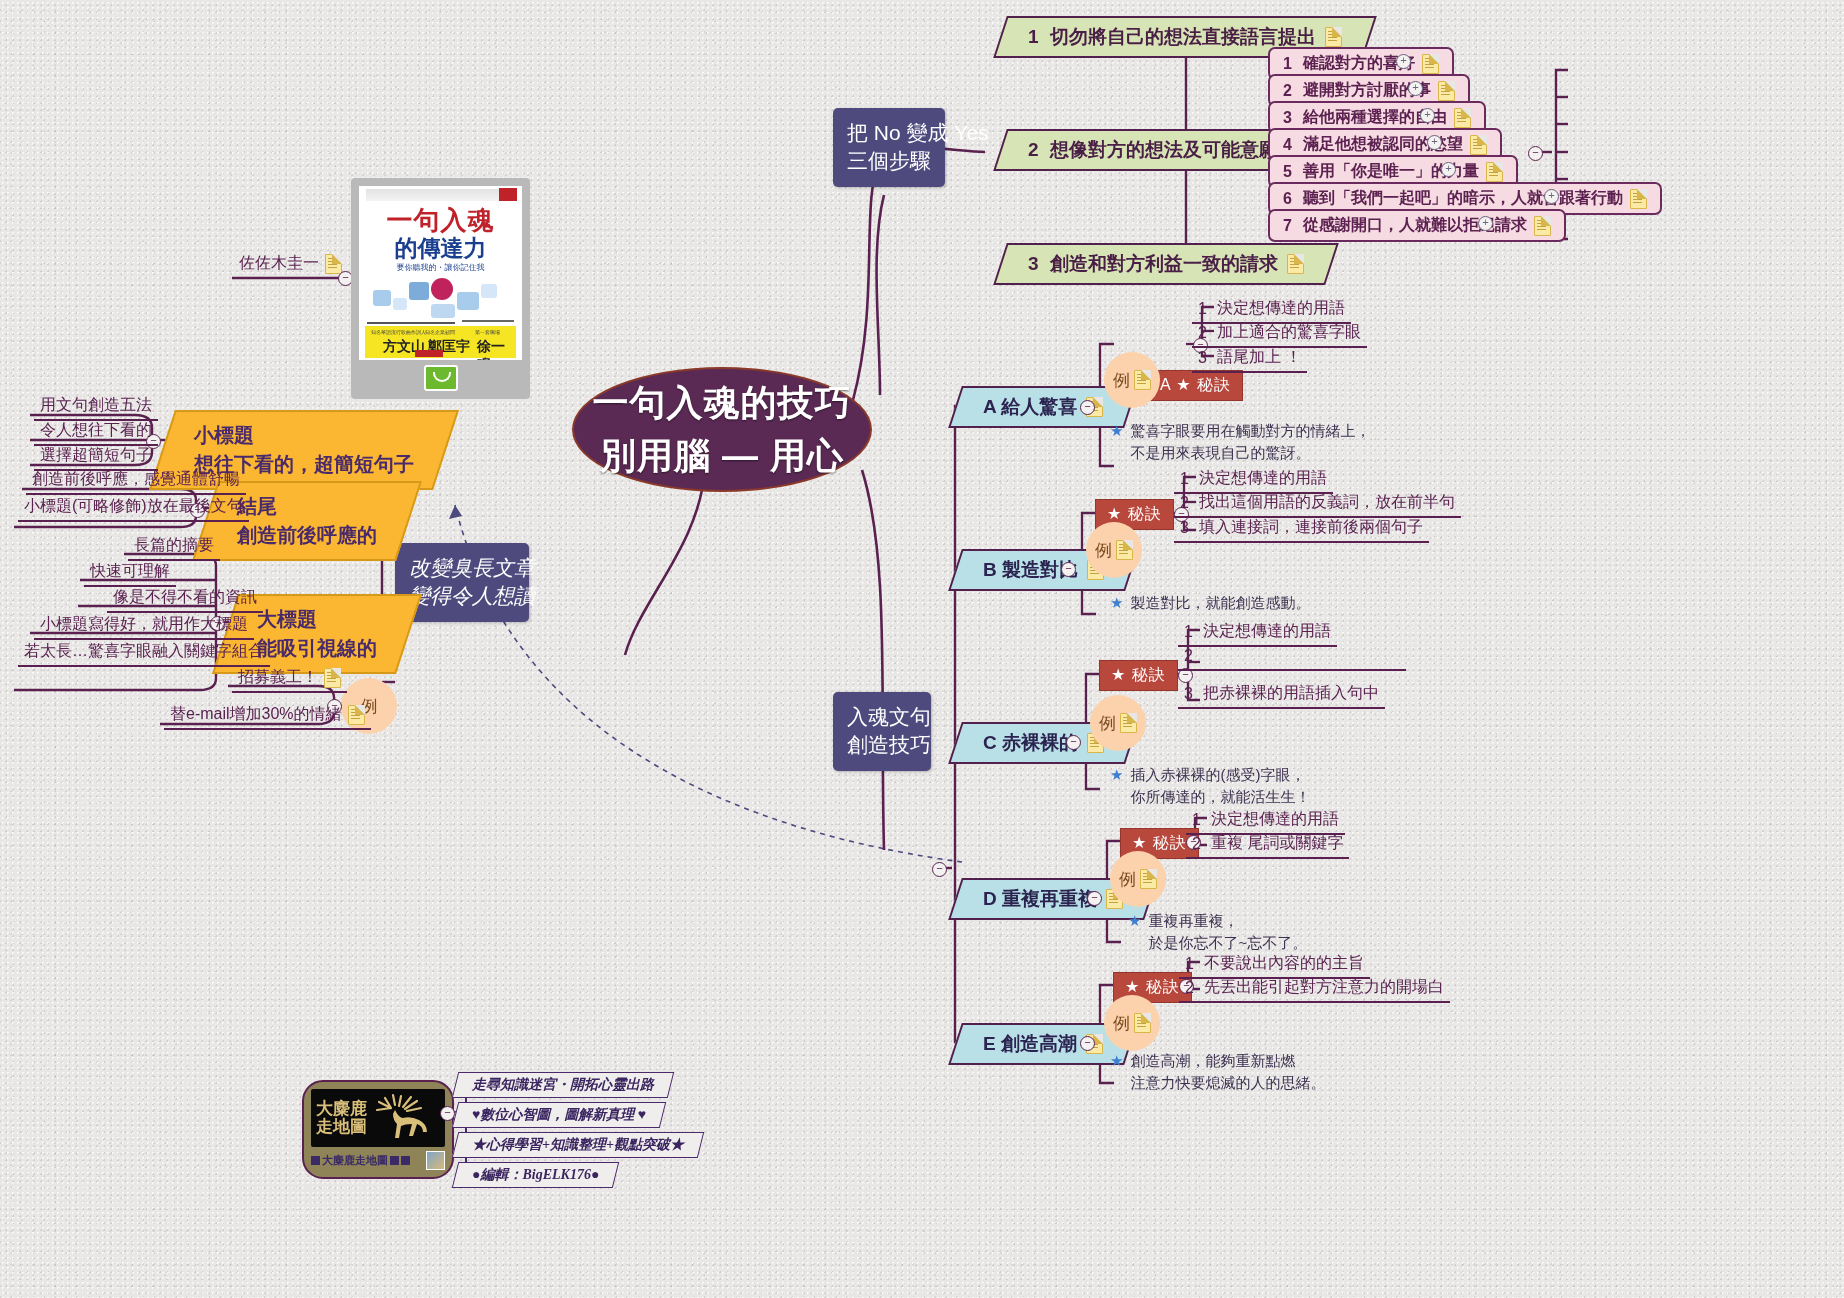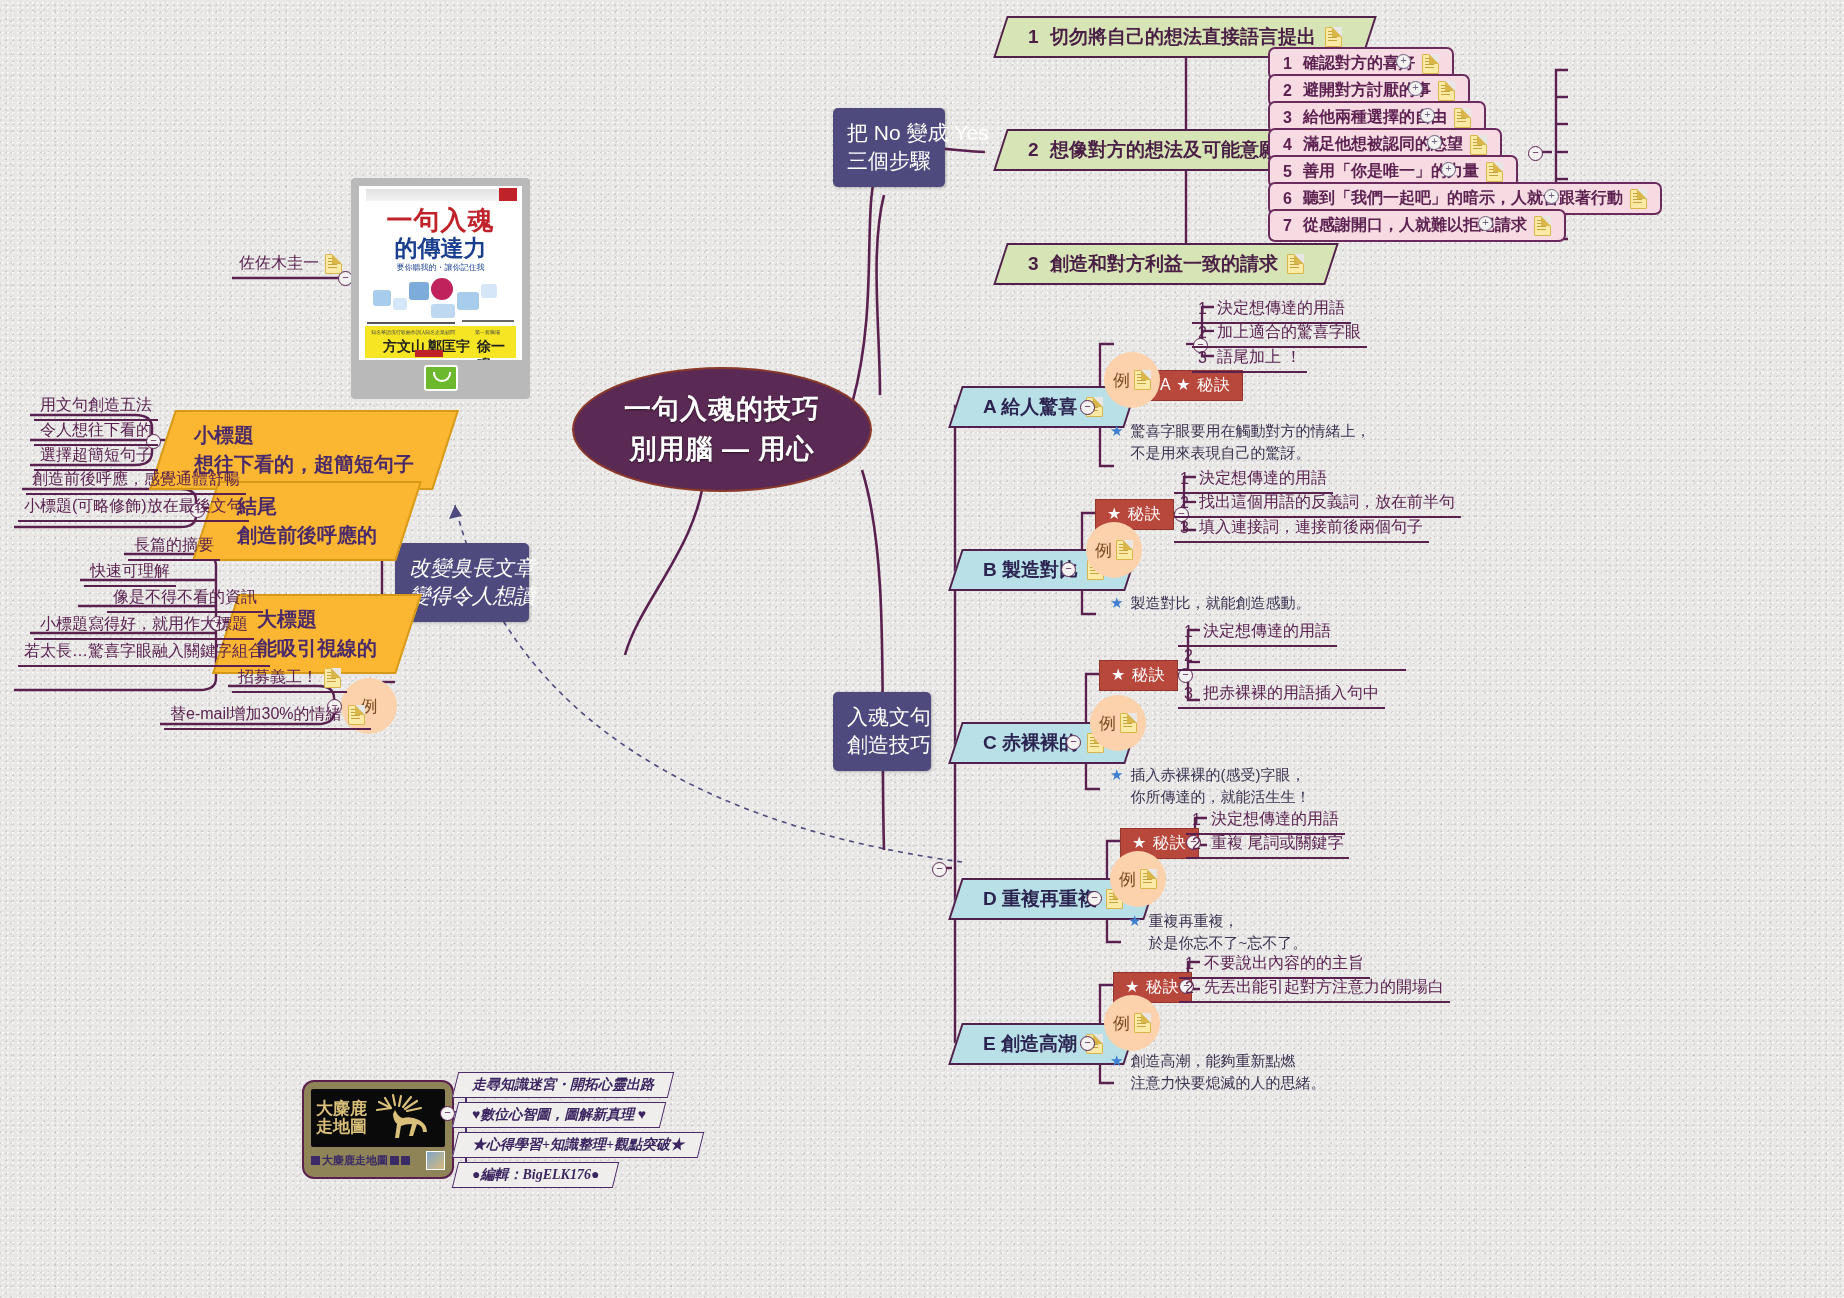--- a/index.html
+++ b/index.html
@@ -16,21 +16,21 @@
   }
   .layer{position:absolute;left:0;top:0;width:1844px;height:1298px;}
   svg.layer{pointer-events:none;}
   .node{position:absolute;box-sizing:border-box;white-space:nowrap;}
 
   
   .central{
     width:300px;height:125px;border-radius:50%;
     background:#5a2a54;border:2px solid #8b3a2a;
     color:#fff;display:flex;flex-direction:column;align-items:center;justify-content:center;
-    font-size:27px;font-weight:bold;line-height:1.45;letter-spacing:1px;
+    font-size:36px;font-weight:bold;line-height:1.45;letter-spacing:1px;
     text-shadow:0 1px 2px rgba(0,0,0,.5);
   }
   
   .l1{
     background:#4e4a7d;color:#fff;border-radius:5px;
     padding:11px 14px;font-size:21px;line-height:1.35;text-align:left;
     box-shadow:1px 1px 3px rgba(0,0,0,.25);
   }
   
   .plg{
@@ -125,21 +125,21 @@
   .bk-yellow{position:absolute;bottom:2px;left:6px;right:6px;height:32px;background:#f5e523;}
   .bk-yellow span{position:absolute;top:12px;font-size:14px;color:#222;font-weight:bold;}
   .bk-yellow em{position:absolute;top:3px;font-size:5px;color:#444;font-style:normal;}
   .bk-red2{position:absolute;bottom:3px;left:56px;width:28px;height:7px;background:#c0222a;}
   .bk-badge{margin:5px auto 0;width:30px;height:22px;background:#6cb92e;border:2px solid #fff;
      border-radius:3px;position:relative;}
   .bk-badge::after{content:"";position:absolute;left:7px;top:5px;width:14px;height:8px;
      border:2px solid #fff;border-top:none;border-radius:0 0 9px 9px;}
   
   .logo{
-    position:absolute;background:#8e8457;border:2px solid #5a2150;border-radius:12px;
+    position:absolute;background:#8e8457;border:2px solid #5a2150;border-radius:21px;
     padding:7px;width:134px;
   }
   .logo-img{
     height:58px;background:#0a0a0a;border-radius:2px;position:relative;overflow:hidden;
   }
   .logo-txt{
     position:absolute;left:5px;top:11px;color:#d9bf7a;font-size:17px;font-weight:bold;
     line-height:1.05;font-family:"Liberation Serif",serif;letter-spacing:0;
   }
   .deer{position:absolute;right:4px;top:3px;}

